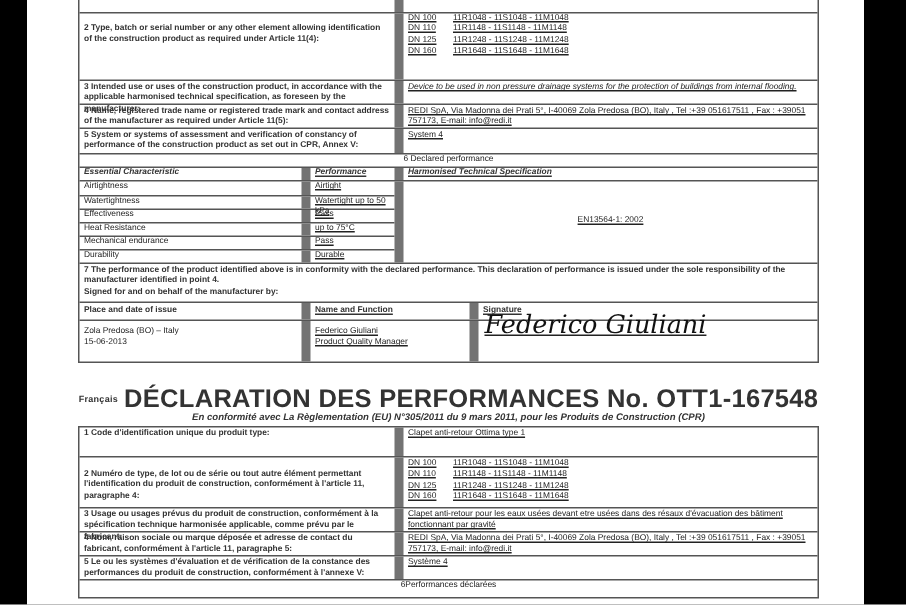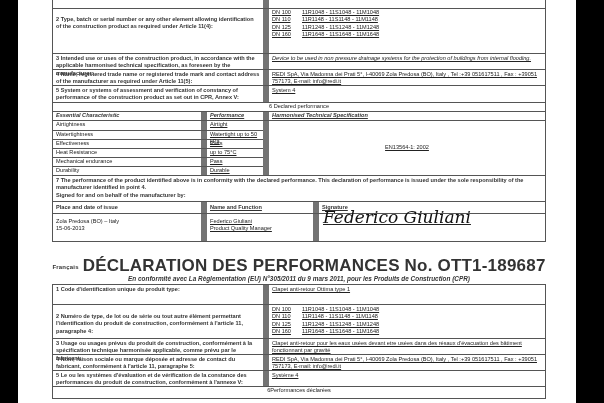--- a/index.html
+++ b/index.html
@@ -120,21 +120,21 @@
       <div class="c bl" style="width:112px;padding-top:4px;">
         <div>Federico Giuliani</div>
         <div>Product Quality Manager</div>
       </div>
       <div class="c bl" style="flex:1;padding:0 4px;">
         <span class="sig">Federico Giuliani</span>
       </div>
     </div>
   </div>
 
-  <div class="title t1"><small>Français</small><span>DÉCLARATION DES PERFORMANCES No. OTT1-189687</span></div>
+  <div class="title t1"><small>Français</small><span>DÉCLARATION DES PERFORMANCES No. OTT1-167548</span></div>
   <div class="title t2" style="text-decoration:none;">En conformité avec La Règlementation (EU) N°305/2011 du 9 mars 2011, pour les Produits de Construction (CPR)</div>
 
   <div class="tbl" style="top:284px;">
     <div class="row" style="height:19px;">
       <div class="c lbl" style="width:210px;">1 Code d'identification unique du produit type:</div>
       <div class="c bl" style="flex:1;">Clapet anti-retour  Ottima type 1</div>
     </div>
     <div class="row" style="height:34px;">
       <div class="c lbl" style="width:210px;padding-top:8px;">2 Numéro de type, de lot ou de série ou tout autre élément permettant l'identification du produit de construction, conformément à l'article 11, paragraphe 4:</div>
       <div class="c bl" style="flex:1;">

